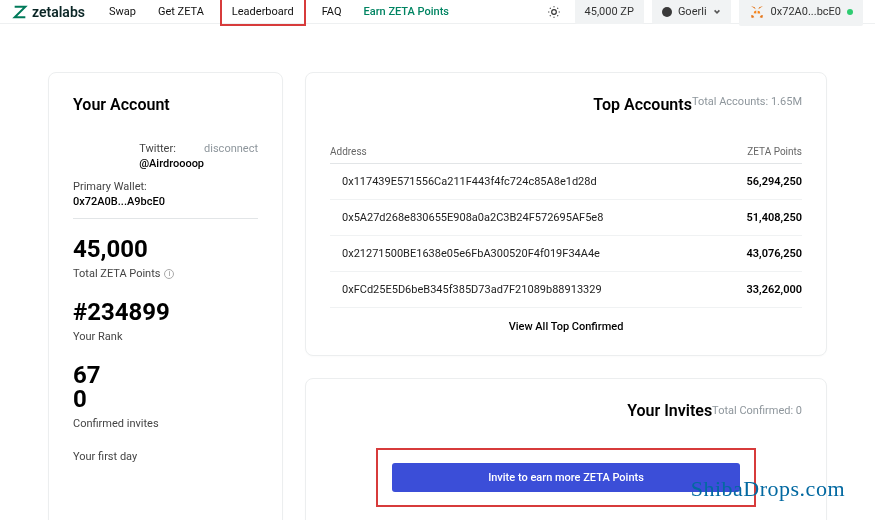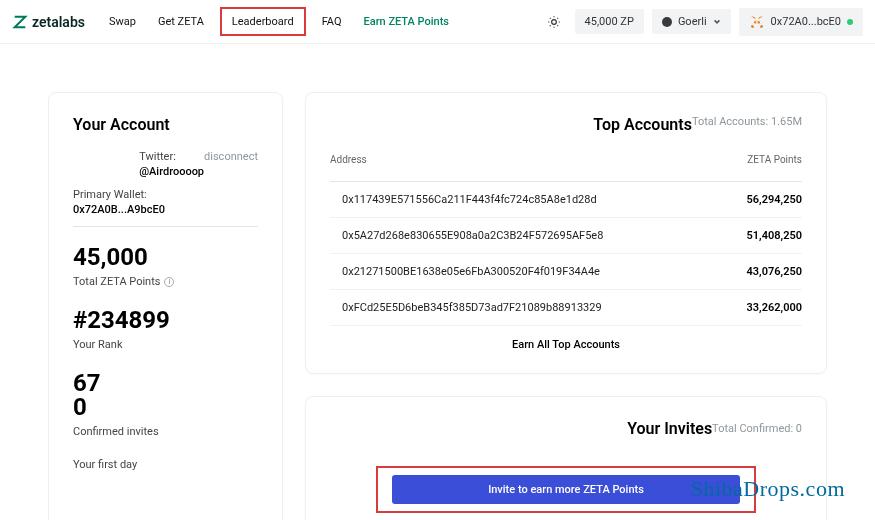--- a/index.html
+++ b/index.html
@@ -1,18 +1,18 @@
 <!DOCTYPE html>
 <html><head>
 <meta charset="utf-8">
 <style>
 * { margin: 0; padding: 0; box-sizing: border-box; }
 body { font-family: -apple-system, BlinkMacSystemFont, "Segoe UI", Roboto, sans-serif; background: #fff; color: #000; font-size: 13px; width: 875px; height: 520px; overflow: hidden; }
 
-.topbar { display: flex; align-items: center; height: 44px; padding: 0 12px; border-bottom: 1px solid #eef0f1; }
+.topbar { display: flex; align-items: center; height: 24px; padding: 0 12px; border-bottom: 1px solid #eef0f1; }
 .brand { display: flex; align-items: center; gap: 4px; font-weight: 600; font-size: 14px; color: #0b2626; margin-right: 18px; }
 .brand svg { width: 16px; height: 16px; }
 .nav { display: flex; gap: 10px; align-items: center; }
 .nav-item { font-size: 11px; color: #111; cursor: pointer; padding: 4px 6px; }
 .nav-item.active { border: 2px solid #d73b3b; padding: 6px 10px; }
 .nav-item.highlight { color: #008462; font-weight: 500; }
 .topbar-spacer { flex: 1; }
 .top-right { display: flex; align-items: center; gap: 8px; }
 .sun-icon { width: 14px; height: 14px; cursor: pointer; color:#333; margin-right:6px; }
 .pill { background: #f1f3f4; border-radius: 2px; padding: 6px 10px; font-size: 11px; display: flex; align-items: center; gap: 6px; cursor: pointer; color:#333; }
@@ -20,38 +20,38 @@
 .dot-dark { width: 10px; height: 10px; border-radius: 50%; background: #3a3a3a; }
 .fox { width: 16px; height: 16px; }
 
 .content { display: flex; gap: 22px; padding: 48px 48px 0 48px; }
 
 .card { background: #fff; border: 1px solid #eceeef; border-radius: 8px; padding: 22px 24px; box-shadow: 0 1px 2px rgba(0,0,0,.02); }
 
 .left { width: 235px; flex-shrink: 0; }
 .right { flex: 1; display: flex; flex-direction: column; gap: 22px; }
 
-.card-title { font-size: 16px; font-weight: 600; margin-bottom: 16px; }
+.card-title { font-size: 16px; font-weight: 600; margin-bottom: 28px; }
 .muted { color: #8e969c; font-size: 11px; }
 .row { display: flex; justify-content: flex-end; align-items: flex-start; }
 .label-sm { font-size: 11px; color: #444; }
 .value-sm { font-size: 11px; color: #000; font-weight: 500; margin-top: 2px; margin-bottom: 10px; }
 .hr { border: none; border-top: 1px solid #e2e5e7; margin: 6px 0 18px 0; }
 
 .stat-num { font-size: 24px; font-weight: 700; line-height: 1; }
 .stat-label { font-size: 11px; color: #444; margin-top: 6px; margin-bottom: 20px; display: flex; align-items: center; gap: 4px; }
 
-.table-head { display: flex; justify-content: space-between; font-size: 10px; color: #666; border-bottom: 1px solid #e2e5e7; padding-bottom: 16px; margin-top: 4px; }
+.table-head { display: flex; justify-content: space-between; font-size: 10px; color: #666; border-bottom: 1px solid #e2e5e7; padding-bottom: 6px; margin-top: 4px; }
 .table-row { display: flex; justify-content: space-between; font-size: 11px; padding: 11px 0; border-bottom: 1px solid #f0f2f3; }
 .table-row .addr { color: #222; padding-left: 12px; }
 .table-row .pts { font-weight: 600; }
 .view-all { text-align: center; font-size: 11px; font-weight: 500; padding-top: 12px; cursor: pointer; }
 
 .invites-card .row { align-items: center; }
-.invite-btn-wrap { border: 2px solid #d73b3b; padding: 7px 14px; margin: 28px auto 16px; width: 380px; }
+.invite-btn-wrap { border: 2px solid #d73b3b; padding: 13px 14px; margin: 28px auto 16px; width: 380px; }
 .invite-btn { background: #3b4ed8; color: #fff; font-size: 11px; font-weight: 500; text-align: center; padding: 8px 0; border-radius: 3px; cursor: pointer; }
 
 .info-icon { width: 10px; height: 10px; border: 1px solid #aaa; border-radius: 50%; display: inline-flex; align-items: center; justify-content: center; font-size: 7px; color: #888; }
 
 .watermark { position: fixed; right: 30px; bottom: 18px; font-family: "Times New Roman", serif; font-size: 22px; color: #0369a1; letter-spacing: .5px; pointer-events: none; }
 </style>
 </head>
 <body>
 
 <div class="topbar">
@@ -149,21 +149,21 @@
           </div>
           <div class="table-row">
             <span class="addr">0x21271500BE1638e05e6FbA300520F4f019F34A4e</span>
             <span class="pts">43,076,250</span>
           </div>
           <div class="table-row">
             <span class="addr">0xFCd25E5D6beB345f385D73ad7F21089b88913329</span>
             <span class="pts">33,262,000</span>
           </div>
         </div>
-      <div class="view-all">Earn All Top Accounts</div>
+      <div class="view-all">View All Top Confirmed</div>
     </div>
 
     <div class="card invites-card">
       <div class="row">
         <div class="card-title" style="margin-bottom:0">Your Invites</div>
         <div class="muted">Total Confirmed: 0</div>
       </div>
       <div class="invite-btn-wrap">
         <div class="invite-btn">Invite to earn more ZETA Points</div>
       </div>

